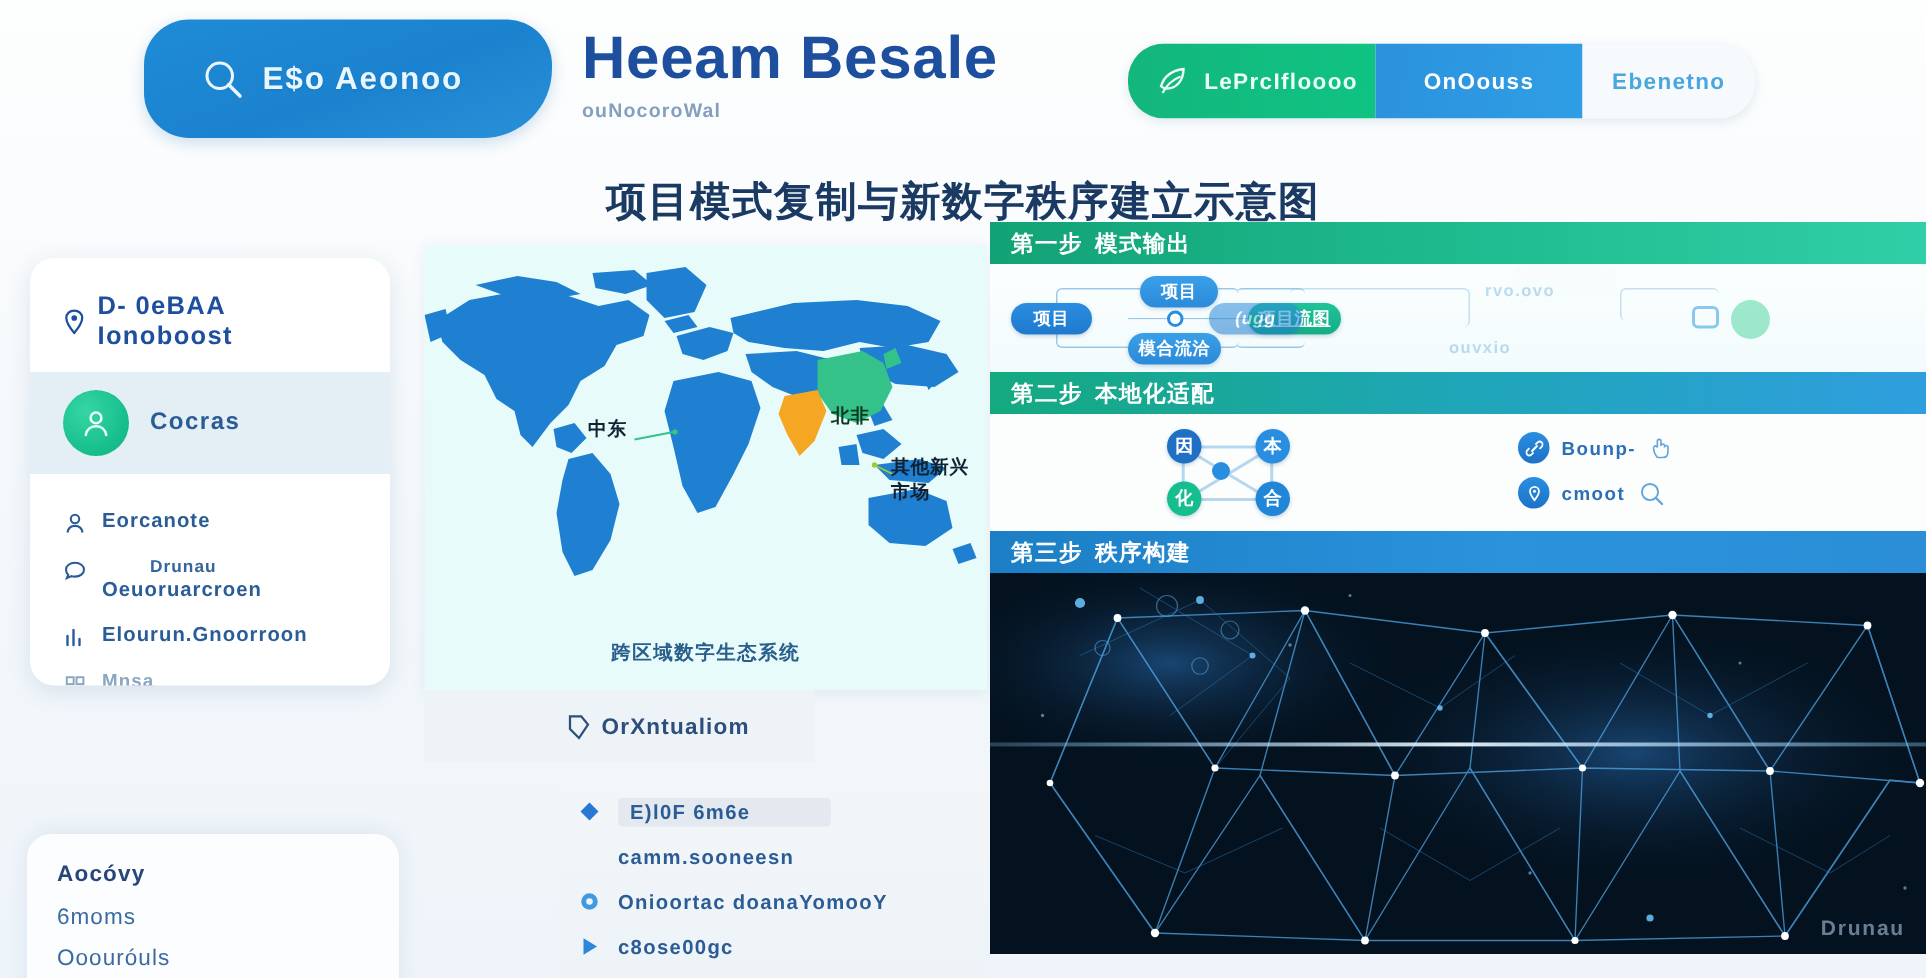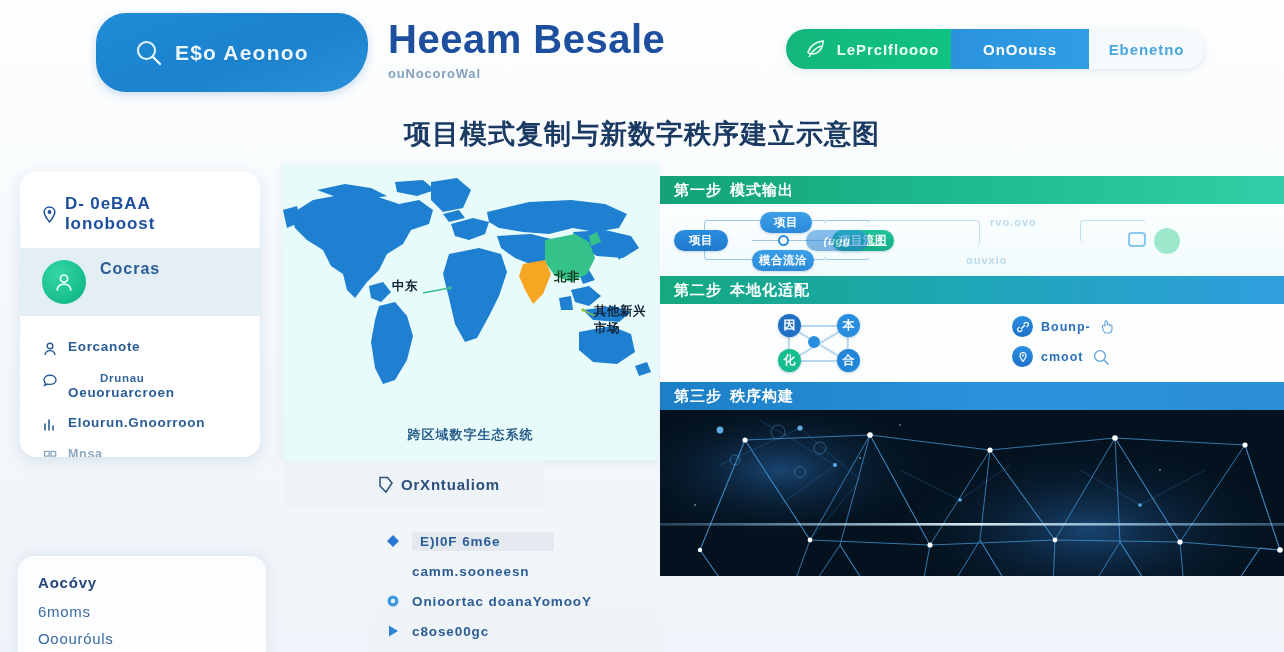--- a/index.html
+++ b/index.html
@@ -39,22 +39,22 @@
     font-size: 40px; font-weight: 800; color: #1d4f9e;
     letter-spacing: 0.5px; line-height: 1.05;
     text-shadow: 0 1px 1px rgba(255,255,255,.6);
   }
   .title-block .sub {
     margin-top: 6px; font-size: 13px; color: #6f8fb3;
     letter-spacing: .8px; font-weight: 600; opacity: .85;
   }
 
   .seg-wrap {
-    position: absolute; left: 786px; top: 29px;
-    height: 40px; width: 418px;
+    position: absolute; left: 752px; top: 29px;
+    height: 50px; width: 418px;
     border-radius: 24px; overflow: hidden;
     display: flex; align-items: stretch;
     background: #f4f8fb;
     box-shadow: 0 2px 7px rgba(40,90,140,.13);
   }
   .seg { display: flex; align-items: center; justify-content: center; gap: 9px;
          font-size: 15px; font-weight: 700; letter-spacing: .9px; }
   .seg-a { flex: 0 0 165px; background: linear-gradient(95deg,#13b67c 0%, #10c383 100%);
            color: #eafff5; padding-left: 6px; }
   .seg-b { flex: 0 0 138px; background: linear-gradient(95deg,#2b92de 0%, #2f9ee4 100%);
@@ -79,21 +79,21 @@
     overflow: hidden;
   }
   .side-head {
     padding: 22px 18px 14px 22px;
     font-size: 17px; font-weight: 700; color: #1d4f9e;
     letter-spacing: .9px; display: flex; align-items: center; gap: 8px;
   }
   .side-head .hglyph { width: 15px; height: 17px; flex: 0 0 15px; }
   .side-user {
     background: #e3eef5; padding: 12px 18px 12px 22px;
-    display: flex; align-items: flex-start; gap: 14px;
+    display: flex; align-items: center; gap: 14px;
   }
   .avatar {
     width: 44px; height: 44px; flex: 0 0 44px; border-radius: 50%;
     background: radial-gradient(circle at 35% 32%, #35d6a4 0%, #15bd8a 70%, #0fae7d 100%);
     display: flex; align-items: center; justify-content: center;
   }
   .avatar svg { width: 22px; height: 22px; }
   .side-user .uname { font-size: 16px; font-weight: 700; color: #2a5d96; letter-spacing: 1px; }
 
   .side-list { padding: 16px 18px 10px 20px; }
@@ -153,21 +153,21 @@
     background: linear-gradient(180deg,#f2f6f9 0%, #eef3f7 100%);
     padding: 10px 14px 0 14px;
   }
   .lrow { display: flex; align-items: center; gap: 12px; height: 30px; }
   .lrow .bico { width: 14px; height: 14px; flex: 0 0 14px; }
   .lrow .ltxt { font-size: 13.5px; font-weight: 700; color: #2b5c95; letter-spacing: .9px; }
   .lrow.hl .ltxt { background: #e3e9ef; padding: 2px 54px 2px 8px; border-radius: 3px; }
   .lrow.noico .bico { visibility: hidden; }
 
   
-  .steps { position: absolute; left: 660px; top: 176px; width: 624px; height: 400px; overflow: hidden; }
+  .steps { position: absolute; left: 660px; top: 148px; width: 624px; height: 488px; overflow: hidden; }
   .step-head {
     height: 28px; display: flex; align-items: center;
     padding-left: 14px; color: #ffffff;
     font-size: 15px; font-weight: 700; letter-spacing: 1px;
   }
   .step-head .sidx { margin-right: 8px; }
   .sh1 { background: linear-gradient(90deg, #12a276 0%, #1db98d 45%, #31cfa7 100%); }
   .sh2 { background: linear-gradient(90deg, #14a97f 0%, #1fa6b8 50%, #2f9ede 100%); }
   .sh3 { background: linear-gradient(90deg, #1c7fc6 0%, #2a93dc 55%, #2b8ed6 100%); }
 

